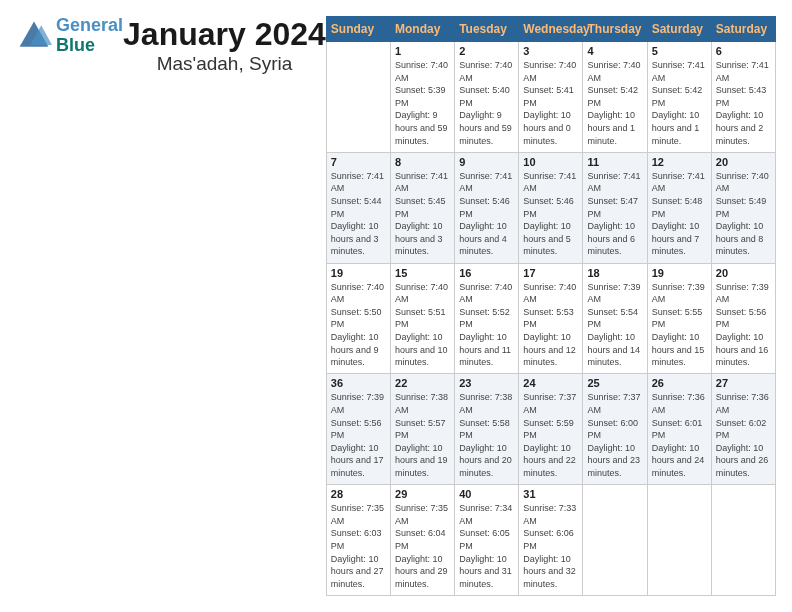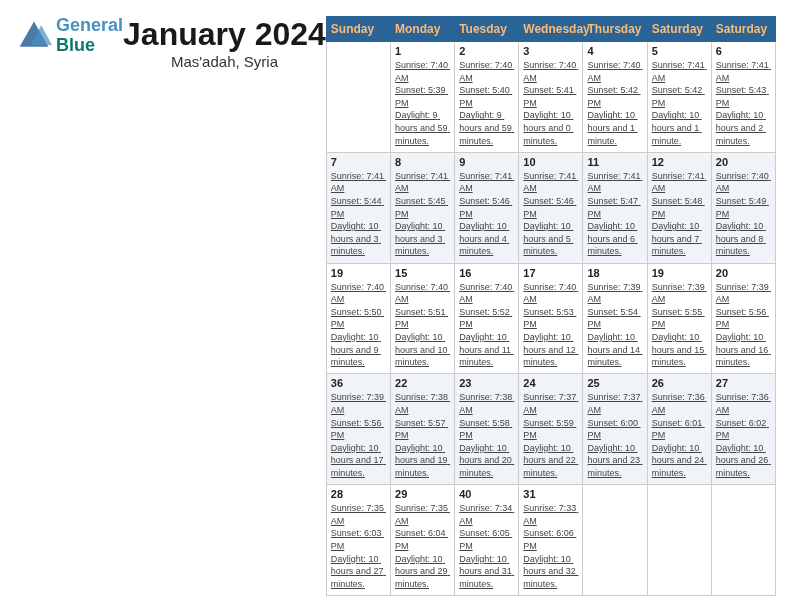--- a/index.html
+++ b/index.html
@@ -43,21 +43,21 @@
     }
     .title-area {
       text-align: center;
     }
     .month-title {
       font-size: 32px;
       font-weight: bold;
       color: #1a1a1a;
     }
     .location {
-      font-size: 15px;
+      font-size: 19px;
       color: #333;
     }
     .calendar {
       flex: 1;
       border: 1px solid #ccc;
       border-collapse: collapse;
       width: 100%;
       table-layout: fixed;
     }
     .calendar th {
@@ -81,21 +81,20 @@
     .day-number {
       font-weight: bold;
       font-size: 11px;
       margin-bottom: 2px;
       color: #222;
     }
     .day-info {
       font-size: 9px;
       line-height: 1.4;
       color: #444;
-      text-decoration: underline;
     }
     .empty-cell {
       background: #f9f9f9;
     }
     .row-shaded td {
       background-color: #f0f4f8;
     }
     .row-white td {
       background-color: #ffffff;
     }

